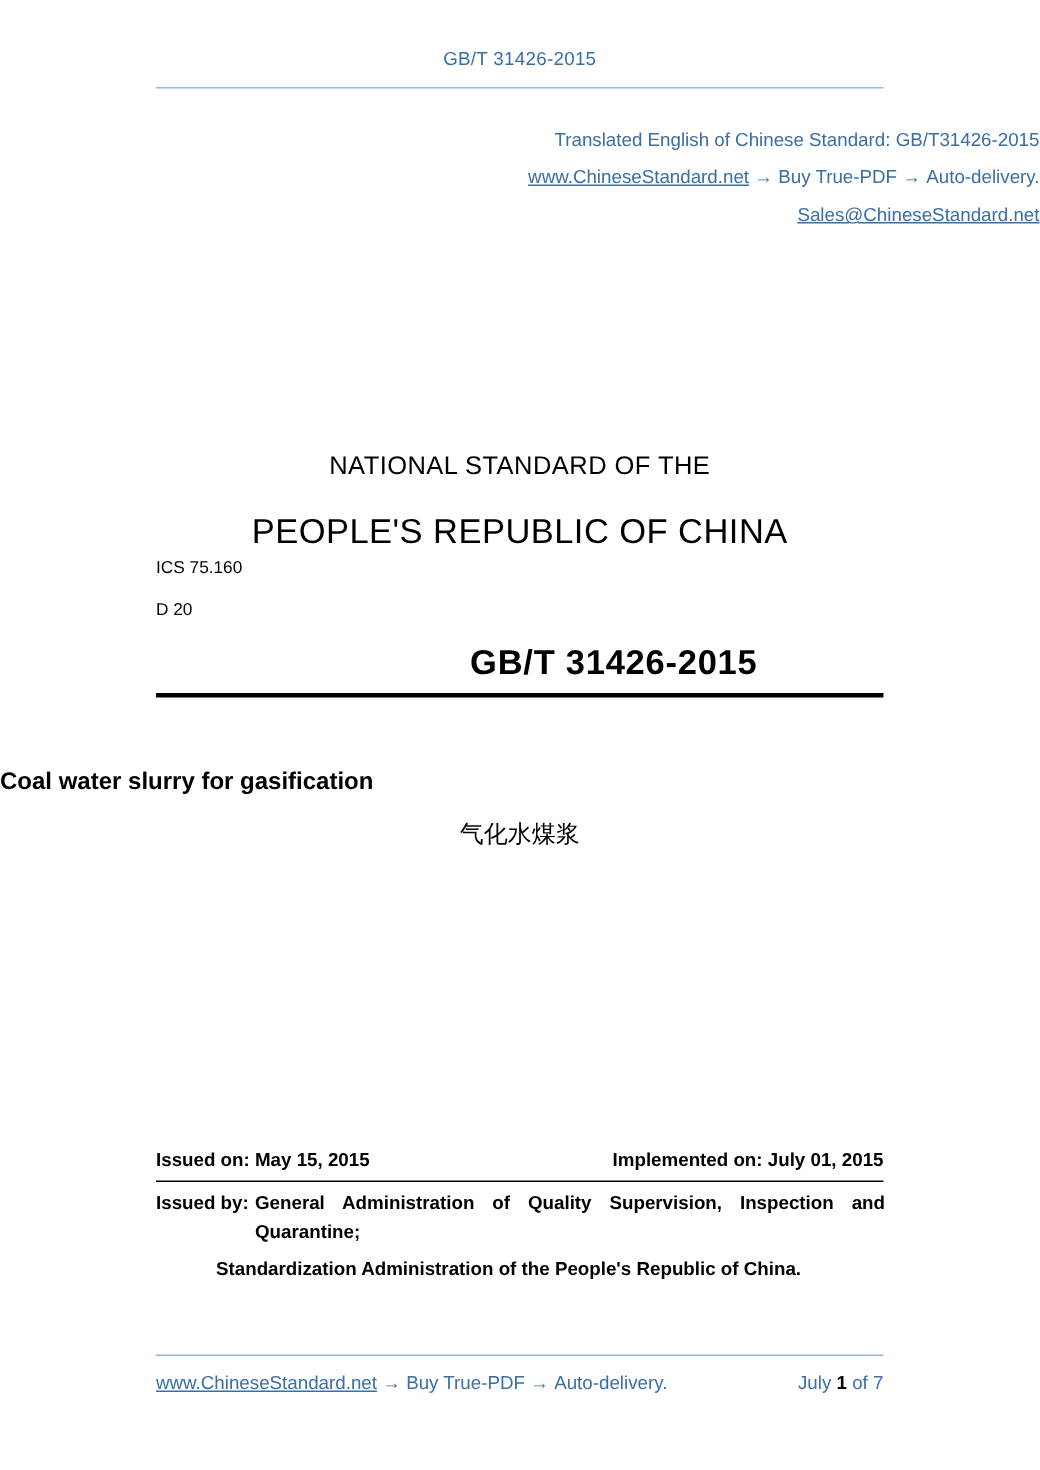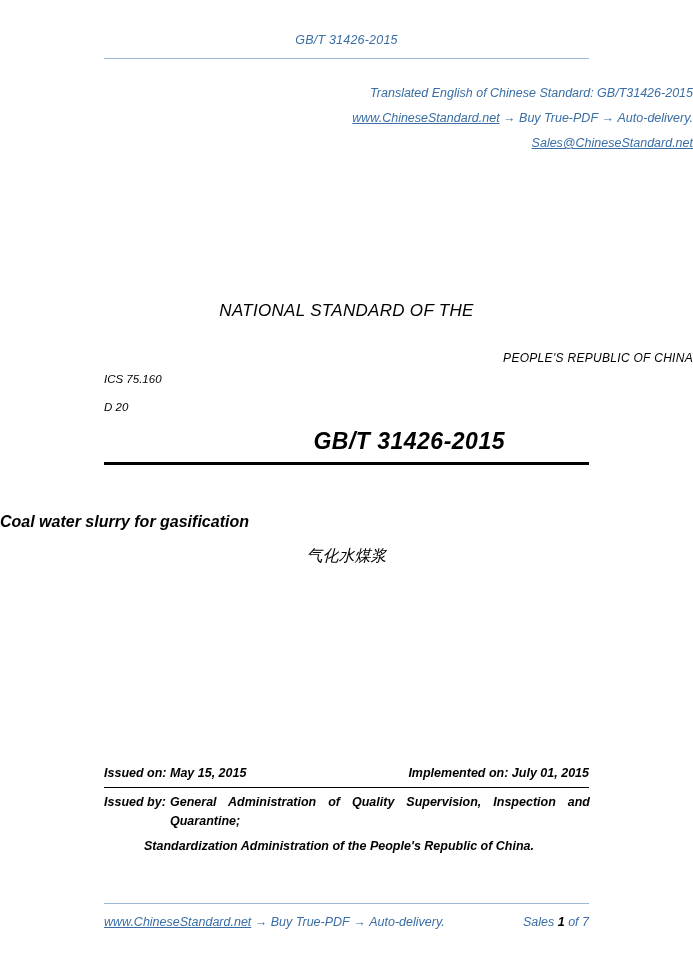--- a/index.html
+++ b/index.html
@@ -13,21 +13,20 @@
     font-family: "Liberation Sans", sans-serif;
     color: #000000;
     position: relative;
     overflow: hidden;
   }
   .page {
     position: relative;
     width: 609px;
     height: 980px;
     box-sizing: border-box;
-    font-style: italic;
   }
 
   
   .header {
     position: absolute;
     top: 30px;
     left: 0;
     width: 693px;
     text-align: center;
   }
@@ -80,25 +79,25 @@
     position: absolute;
     top: 301px;
     left: 0;
     width: 693px;
     text-align: center;
     font-size: 17px;
     letter-spacing: 0.3px;
   }
   .nat-line2 {
     position: absolute;
-    top: 351px;
-    left: 0;
-    width: 693px;
-    text-align: right;
-    font-size: 12px;
+    top: 341px;
+    left: 0;
+    width: 693px;
+    text-align: center;
+    font-size: 23px;
     letter-spacing: 0.3px;
   }
 
   
   .ics {
     position: absolute;
     top: 373px;
     left: 104px;
     font-size: 11.5px;
   }
@@ -273,17 +272,17 @@
     <div class="indent-hang">
       <span class="hang">Issued by:</span>
       <span>General Administration of Quality Supervision, Inspection and Quarantine;</span>
     </div>
     <div class="org2">Standardization Administration of the People's Republic of China.</div>
   </div>
 
   <div class="footer-rule"></div>
   <div class="footer">
     <span class="left"><span class="lnk">www.ChineseStandard.net</span><span class="plain">&nbsp;</span><span class="plain">→</span><span class="plain">&nbsp;</span><span class="plain">Buy True-PDF</span><span class="plain">&nbsp;</span><span class="plain">→</span><span class="plain">&nbsp;</span><span class="plain">Auto-delivery.</span></span>
-    <span class="right"><span>Sales</span>&nbsp;<b>1</b>&nbsp;<span>of</span>&nbsp;<span>7</span></span>
+    <span class="right"><span>July</span>&nbsp;<b>1</b>&nbsp;<span>of</span>&nbsp;<span>7</span></span>
     <span class="clear"></span>
   </div>
 
 </div>
 
 </body></html>

